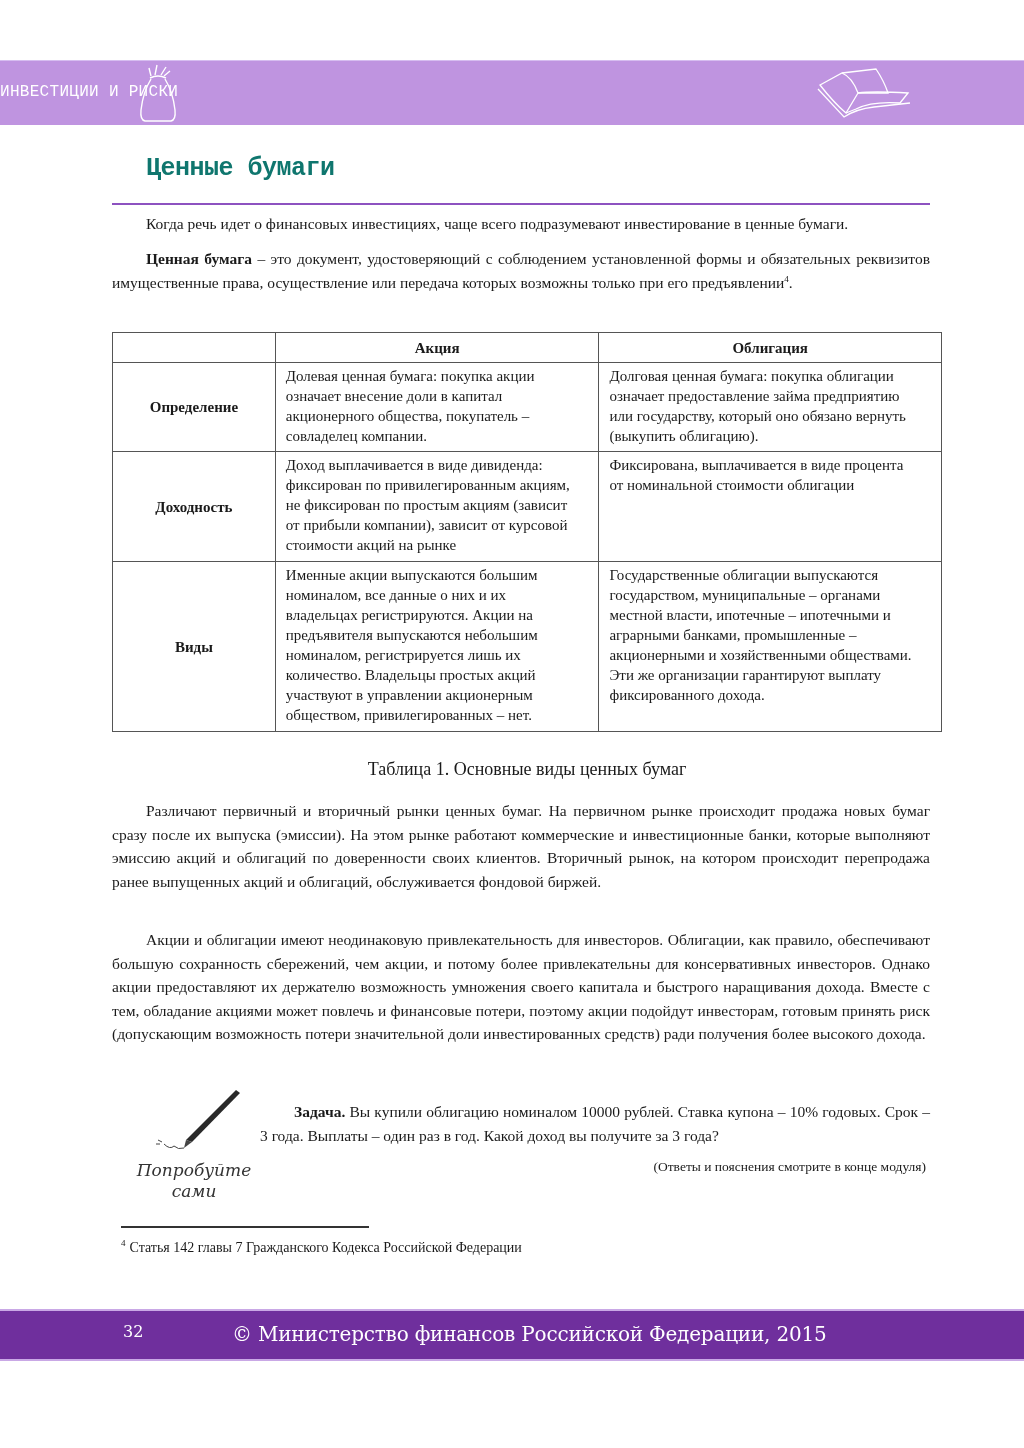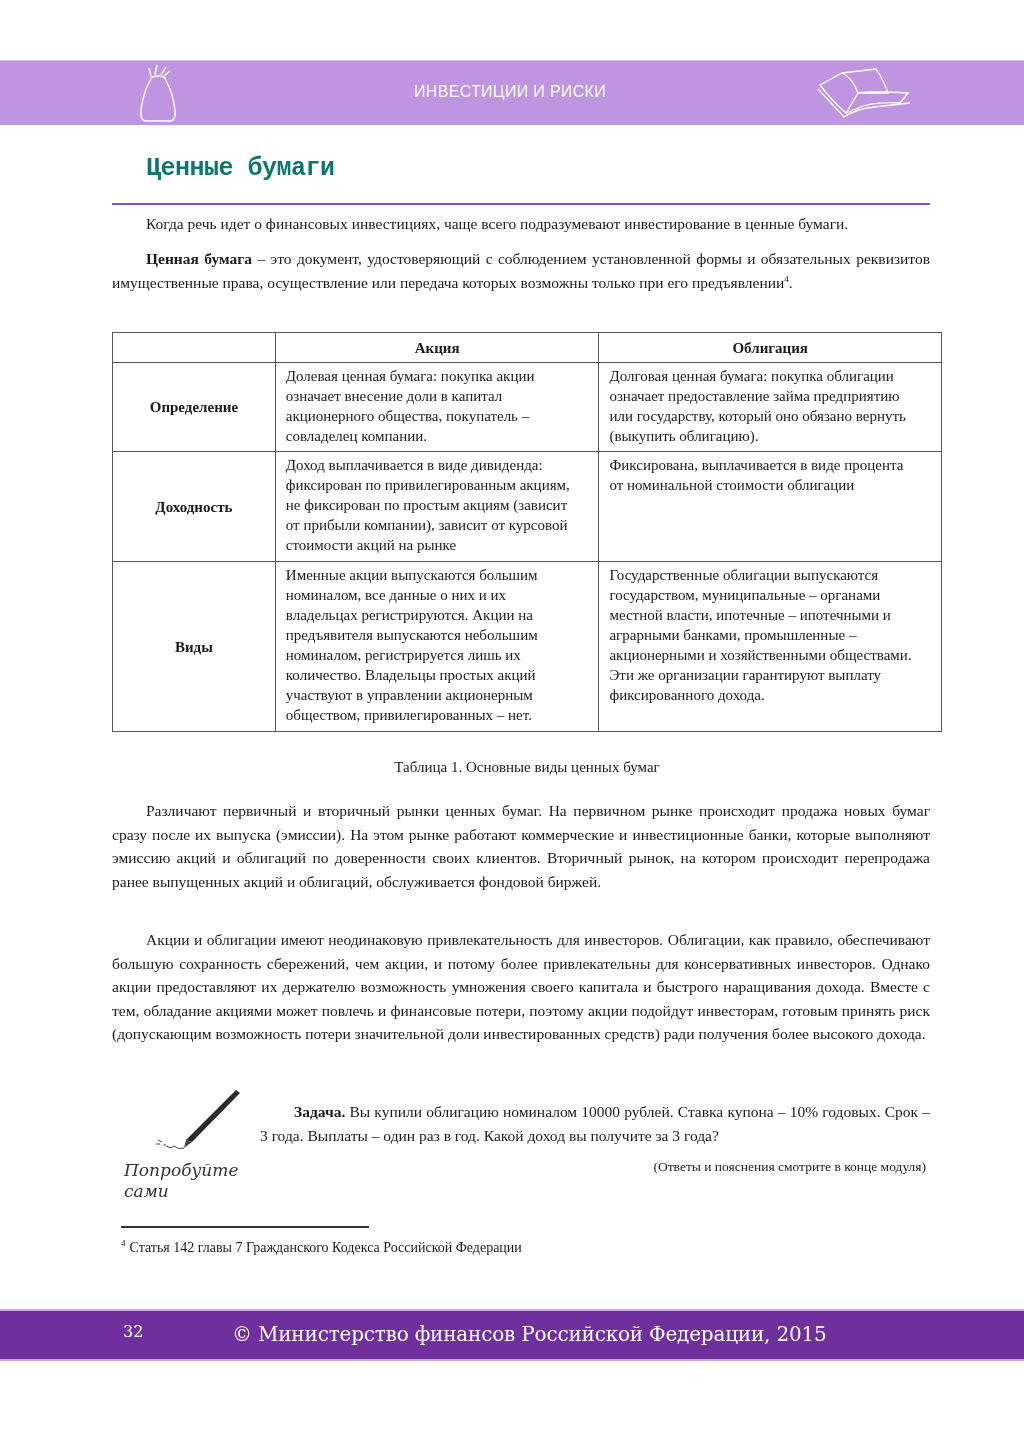--- a/index.html
+++ b/index.html
@@ -6,22 +6,22 @@
     html, body { width: 1024px; height: 1448px; background: #ffffff; }
     body { position: relative; font-family: "Liberation Serif", "DejaVu Serif", serif; color: #1a1a1a; overflow: hidden; }
 
     .header-band {
       position: absolute; left: 0; top: 60px; width: 1024px; height: 65px;
       background: #bf94e0;
       border-top: 1px solid #d6bdf0;
     }
     .header-title {
       position: absolute; left: 0; width: 1020px; top: 83px;
-      text-align: center; color: #ffffff; font-size: 16px; letter-spacing: 0.3px;
-      font-family: Liberation Sans, sans-serif;
+      text-align: left; color: #ffffff; font-size: 16px; letter-spacing: 0.3px;
+      font-family: Liberation Mono, monospace;
     }
     .bag-icon { position: absolute; left: 133px; top: 62px; width: 50px; height: 62px; }
     .book-icon { position: absolute; left: 812px; top: 63px; width: 108px; height: 58px; }
 
     .page-title {
       position: absolute; left: 146px; top: 154px;
       font-family: Liberation Mono, monospace; font-weight: bold;
       font-size: 25px; color: #0f766e; letter-spacing: -0.5px;
     }
     .title-rule {
@@ -46,27 +46,27 @@
     }
     table.sec-table th { font-weight: bold; height: 30px; text-align: center; vertical-align: middle; padding: 4px 6px; }
     table.sec-table td.rowhead { font-weight: bold; text-align: center; vertical-align: middle; width: 163px; }
     table.sec-table td.cell { padding: 3px 26px 5px 10px; text-align: left; }
     col.c1 { width: 163px; }
     col.c2 { width: 324px; }
     col.c3 { width: 343px; }
 
     .caption {
       position: absolute; left: 112px; width: 830px; top: 759px;
-      text-align: center; font-size: 15px;
+      text-align: center; font-size: 18px;
     }
 
     .pen-icon { position: absolute; left: 148px; top: 1088px; width: 96px; height: 68px; }
     .try-label {
       position: absolute; left: 124px; top: 1160px; width: 140px;
-      text-align: left; font-family: "DejaVu Serif", serif; font-style: italic;
+      text-align: center; font-family: "DejaVu Serif", serif; font-style: italic;
       font-size: 17px; line-height: 21px; color: #333333;
     }
     .task {
       position: absolute; left: 260px; width: 670px; top: 1100px;
       font-size: 15.5px; line-height: 23.5px; text-align: justify;
     }
     .task .indent { display: inline-block; width: 34px; }
     .answers-note {
       position: absolute; right: 98px; top: 1159px;
       font-size: 13.5px;

